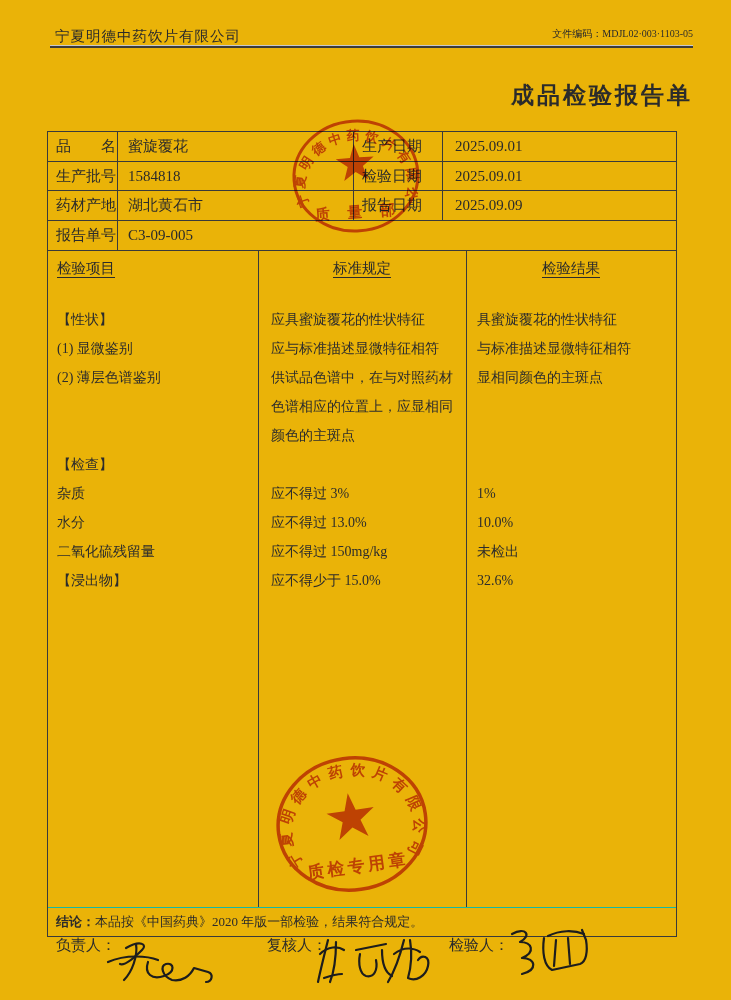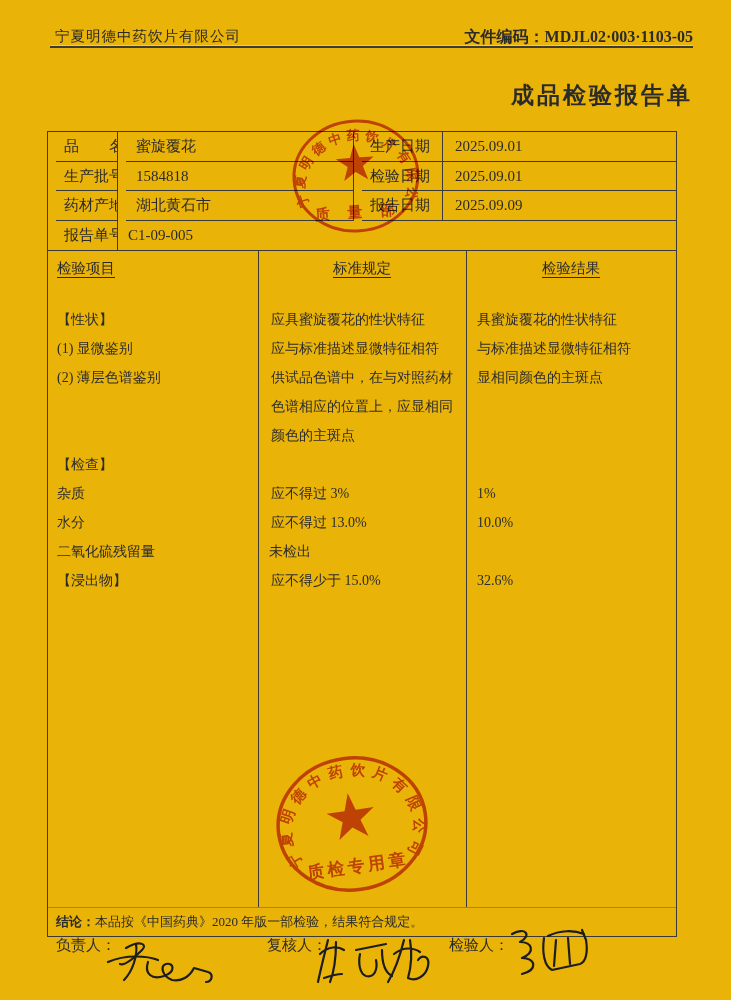--- a/index.html
+++ b/index.html
@@ -1,36 +1,36 @@
 <!DOCTYPE html>
 <html><head>
 <meta charset="utf-8">
 <style>
   html,body{margin:0;padding:0;background:#fff;}
   .page{position:relative;width:731px;height:1000px;background:#eab308;
         font-family:"Liberation Serif","DejaVu Serif",serif;color:#2b2b2b;overflow:hidden;}
 
   
   .hdr-company{position:absolute;left:55px;top:27px;font-size:14.5px;letter-spacing:1px;}
-  .hdr-code{position:absolute;right:38px;top:27px;font-size:16px;font-weight:bold;}
+  .hdr-code{position:absolute;right:38px;top:27px;font-size:10px;}
   .hdr-rule{position:absolute;left:50px;top:45px;width:643px;height:0;
             border-top:1px solid #c9c9c9;border-bottom:2.5px solid #3b3b3b;}
   .doc-title{position:absolute;left:50px;top:80px;width:643px;text-align:right;
              font-size:23px;font-weight:bold;letter-spacing:3px;}
 
   
   .frame{position:absolute;left:47px;top:131px;width:628px;border:1.5px solid #3a3a3a;background:transparent;}
 
   
   .info{display:grid;grid-template-columns:70px 236px 89px 233px;grid-auto-rows:29.5px;font-size:15px;}
   .icell{line-height:29.5px;white-space:nowrap;overflow:hidden;}
   .icell.lab{padding-left:8px;}
   .icell.val{padding-left:10px;}
   .icell.val2{padding-left:12px;}
-  .br{border-right:1px solid #3a3a3a;margin-left:8px;}
+  .br{border-right:1px solid #3a3a3a;}
   .bb{border-bottom:1px solid #3a3a3a;}
   .span3{grid-column:2/5;}
 
   
   .tbody{position:relative;height:656px;border-top:1px solid #3a3a3a;}
   .vline{position:absolute;top:0;bottom:0;width:1px;background:#3a3a3a;}
   .vline.v1{left:210px;} .vline.v2{left:418px;}
   .thead{display:grid;grid-template-columns:210px 208px 210px;height:36px;font-size:14.5px;}
   .thcell{line-height:34px;}
   .thcell span{text-decoration:underline;text-underline-offset:4px;}
@@ -83,21 +83,21 @@
       <div class="icell val br bb">1584818</div>
       <div class="icell lab br bb">检验日期</div>
       <div class="icell val2 bb">2025.09.01</div>
 
       <div class="icell lab br bb">药材产地</div>
       <div class="icell val br bb">湖北黄石市</div>
       <div class="icell lab br bb">报告日期</div>
       <div class="icell val2 bb">2025.09.09</div>
 
       <div class="icell lab br">报告单号</div>
-      <div class="icell val span3">C1-09-005</div>
+      <div class="icell val span3">C3-09-005</div>
     </div>
 
     <div class="tbody">
       <div class="vline v1"></div>
       <div class="vline v2"></div>
       <div class="thead">
         <div class="thcell left"><span>检验项目</span></div>
         <div class="thcell mid"><span>标准规定</span></div>
         <div class="thcell right"><span>检验结果</span></div>
       </div>
@@ -127,20 +127,21 @@
             <div class="tcell standard">应不得过 3%</div>
             <div class="tcell result">1%</div>
           </div>
           <div class="trow">
             <div class="tcell item">水分</div>
             <div class="tcell standard">应不得过 13.0%</div>
             <div class="tcell result">10.0%</div>
           </div>
           <div class="trow">
             <div class="tcell item">二氧化硫残留量</div>
+            <div class="tcell standard">应不得过 150mg/kg</div>
             <div class="tcell result">未检出</div>
           </div>
           <div class="trow">
             <div class="tcell item">【浸出物】</div>
             <div class="tcell standard">应不得少于 15.0%</div>
             <div class="tcell result">32.6%</div>
           </div>
         </div>
     </div>
 

